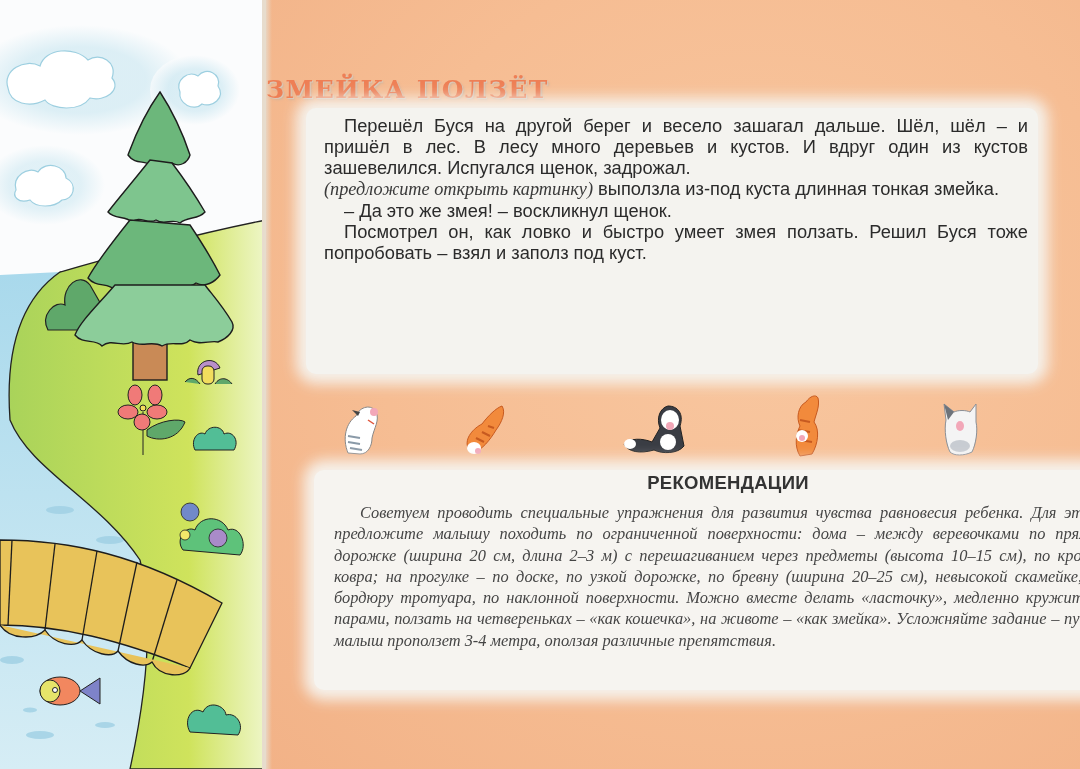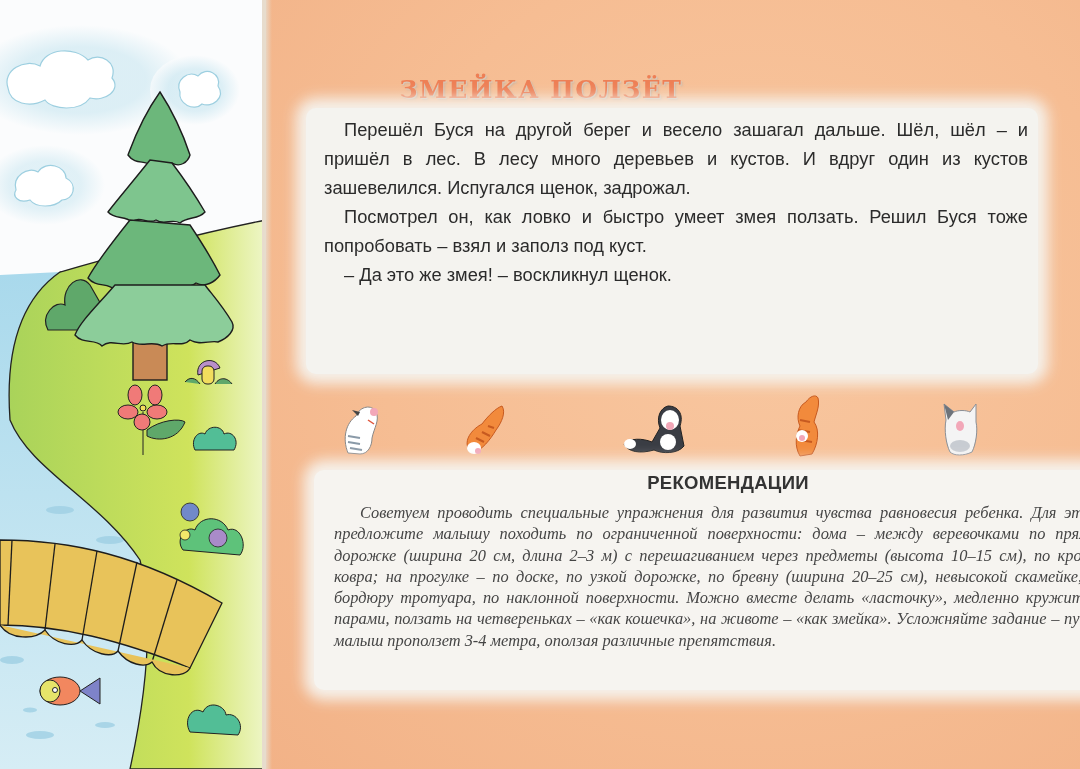--- a/index.html
+++ b/index.html
@@ -18,32 +18,32 @@
   #page {
     position: absolute; left: 266px; top: 0; width: 814px; height: 769px;
     background:
       radial-gradient(ellipse at 60% 40%, #f8c7a0 0%, #f6bd93 55%, #f2b287 100%);
   }
   #page::before {
     content: ""; position: absolute; left: 0; top: 0; width: 6px; height: 100%;
     background: linear-gradient(to right, #e9d4c0, rgba(246,189,147,0));
   }
   #title {
-    position: absolute; left: 266px; top: 58px; width: 550px; text-align: center;
+    position: absolute; left: 266px; top: 58px; width: 550px; text-align: left;
     font-family: "DejaVu Serif", serif; font-weight: bold; font-size: 25px;
     letter-spacing: 1.5px; color: #ee7f55;
     text-shadow: 1px 1px 0 #d9c8ba, 2px 2px 2px rgba(200,180,160,0.7);
   }
   
   #story {
     position: absolute; left: 306px; top: 108px; width: 732px; height: 266px;
     background: #f4f3ef; border-radius: 10px;
     box-shadow: 0 0 14px 10px rgba(244,243,239,0.95);
     padding: 7px 10px 0 18px; box-sizing: border-box;
-    color: #2b2b2b; font-size: 18.3px; line-height: 29px;
+    color: #2b2b2b; font-size: 18.3px; line-height: 21px;
   }
   #story p { margin: 0; text-align: justify; text-align-last: left; }
   #story p.ind { text-indent: 20px; }
   #story .just { text-align-last: justify; }
   #story .hint { font-family: "Liberation Serif", serif; font-style: italic; color: #3a3a3a; }
   
   .kitten { position: absolute; }
   
   #rec {
     position: absolute; left: 314px; top: 470px; width: 804px; height: 220px;
@@ -164,22 +164,23 @@
     <rect x="262" y="0" width="4" height="769" fill="#e7dccd"></rect>
   </svg>
 </div>
 
 <div id="page"></div>
 
 <h1 id="title">ЗМЕЙКА ПОЛЗЁТ</h1>
 
 <div id="story">
   <p class="ind">Перешёл Буся на другой берег и весело зашагал дальше. Шёл, шёл – и пришёл в лес. В лесу много деревьев и кустов. И вдруг один из кустов зашевелился. Испугался щенок, задрожал.</p>
+  <p><span class="hint">(предложите открыть картинку)</span><span> выползла из-под куста длинная тонкая змейка.</span></p>
+  <p class="ind">– Да это же змея! – воскликнул щенок.</p>
   <p class="ind">Посмотрел он, как ловко и быстро умеет змея ползать. Решил Буся тоже попробовать – взял и заполз под куст.</p>
-  <p class="ind">– Да это же змея! – воскликнул щенок.</p>
 </div>
 
 <svg class="kitten" style="left:338px;top:398px" width="44" height="58" viewBox="0 0 44 58">
   <path d="M10,55 C4,40 8,25 18,18 C22,8 34,6 38,14 C42,22 36,30 34,40 C34,48 30,56 22,56 Z" fill="#fff" stroke="#888" stroke-width="1"></path>
   <path d="M10,38 L22,40 M10,44 L22,46 M12,50 L24,52" stroke="#8a9aa8" stroke-width="2"></path>
   <circle cx="36" cy="14" r="4" fill="#f2a7b8"></circle>
   <path d="M30,22 L36,26" stroke="#e0553a" stroke-width="1.5"></path>
   <path d="M20,18 L14,12 L22,14 Z" fill="#444"></path>
 </svg>
 <svg class="kitten" style="left:462px;top:398px" width="46" height="60" viewBox="0 0 46 60">

